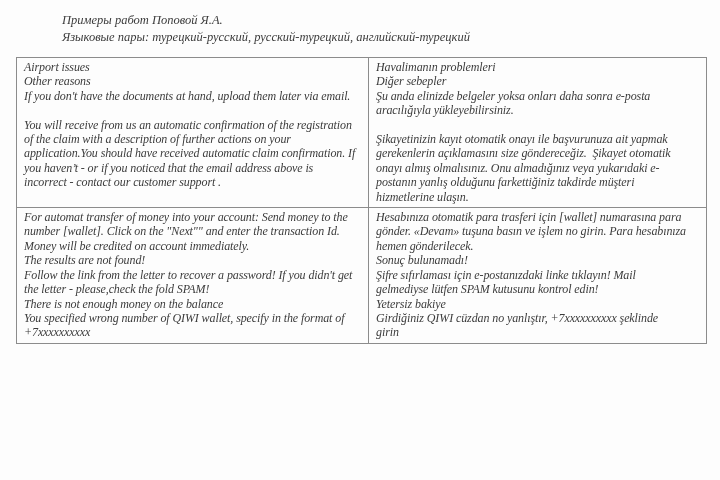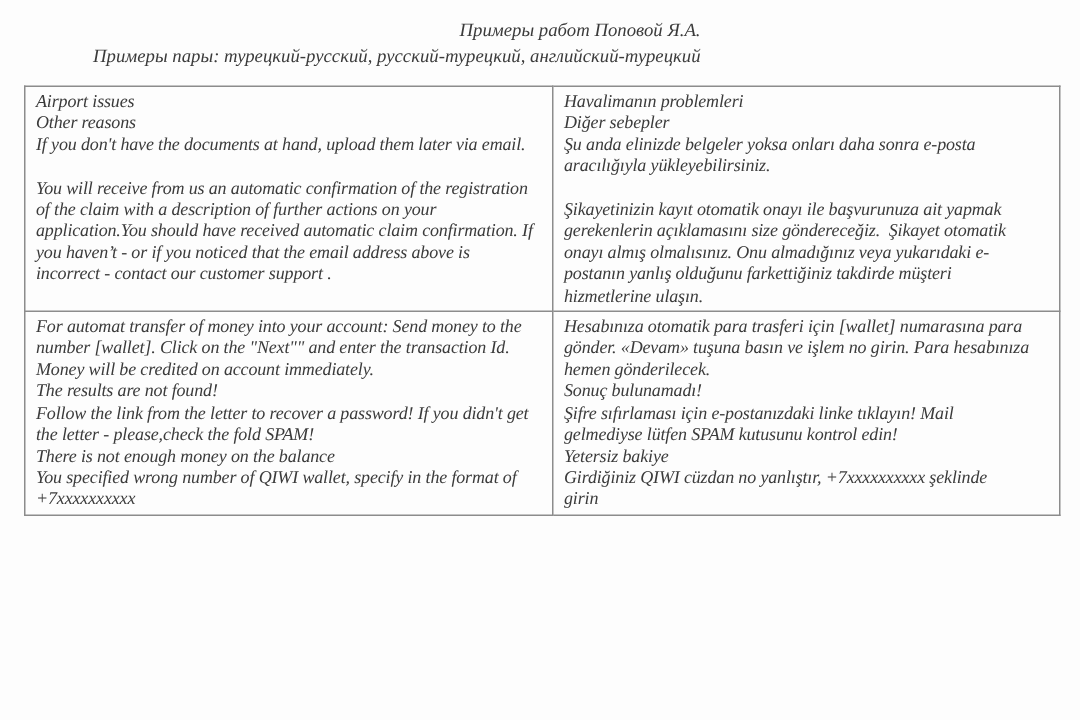--- a/index.html
+++ b/index.html
@@ -18,21 +18,20 @@
   }
   .doc-header {
     position: absolute;
     left: 62px;
     top: 12px;
     font-style: italic;
     font-size: 12.5px;
     line-height: 17px;
     color: #3b3b3b;
     white-space: nowrap;
-    text-align: right;
   }
   .content-table {
     position: absolute;
     left: 16px;
     top: 57px;
     width: 690px;
     border-collapse: collapse;
     table-layout: fixed;
   }
   .content-table td {
@@ -50,21 +49,21 @@
   .col-en { width: 352px; }
   .col-tr { width: 338px; }
 </style>
 </head>
 <body>
 
 <div class="page">
 
   <div class="doc-header">
     <div>Примеры работ Поповой Я.А.</div>
-    <div>Примеры пары: турецкий-русский, русский-турецкий, английский-турецкий</div>
+    <div>Языковые пары: турецкий-русский, русский-турецкий, английский-турецкий</div>
   </div>
 
   <table class="content-table">
     <colgroup>
       <col class="col-en">
       <col class="col-tr">
     </colgroup>
     <tbody>
       <tr>
         <td>Airport issues

